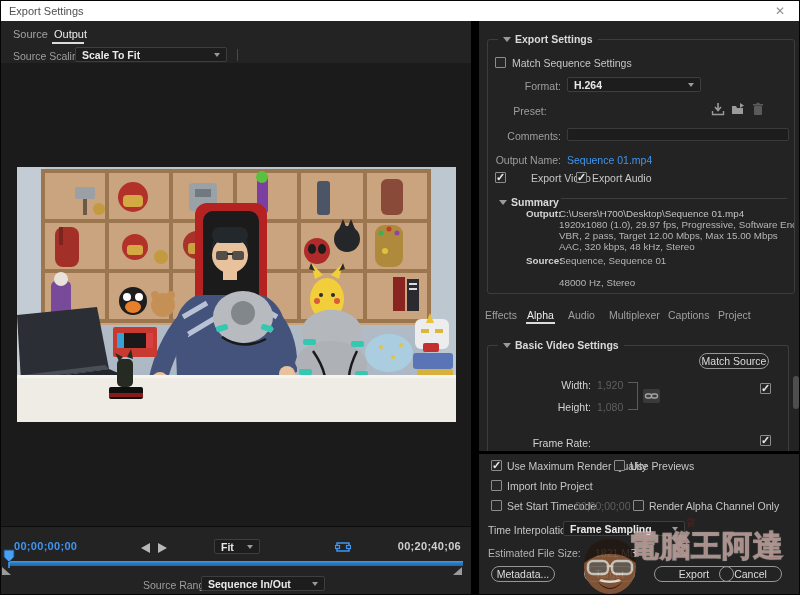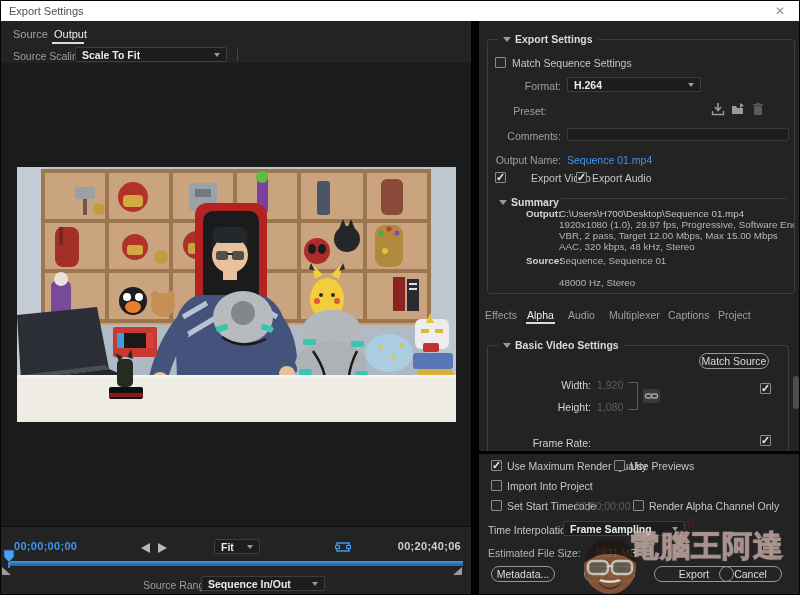--- a/index.html
+++ b/index.html
@@ -382,21 +382,21 @@
       <span class="caret"></span>
     </div>
 
     <span class="abs lbl" style="left:9px; top:526px; color:#b3b3b3;">Estimated File Size:</span>
     <span class="abs lblw" style="left:116px; top:526px;">1821 MB</span>
 
     <div class="abs pill" style="left:12px; top:545px; width:64px;">
         <span>Metadata...</span>
       </div>
     <div class="abs pill" style="left:105px; top:545px; width:51px;">
-        <span>File</span>
+        <span>Target</span>
       </div>
     <div class="abs pill" style="left:175px; top:545px; width:80px;">
         <span>Export</span>
       </div>
     <div class="abs pill" style="left:240px; top:545px; width:63px;">
         <span>Cancel</span>
       </div>
   </div>
 
   <div class="watermark">

